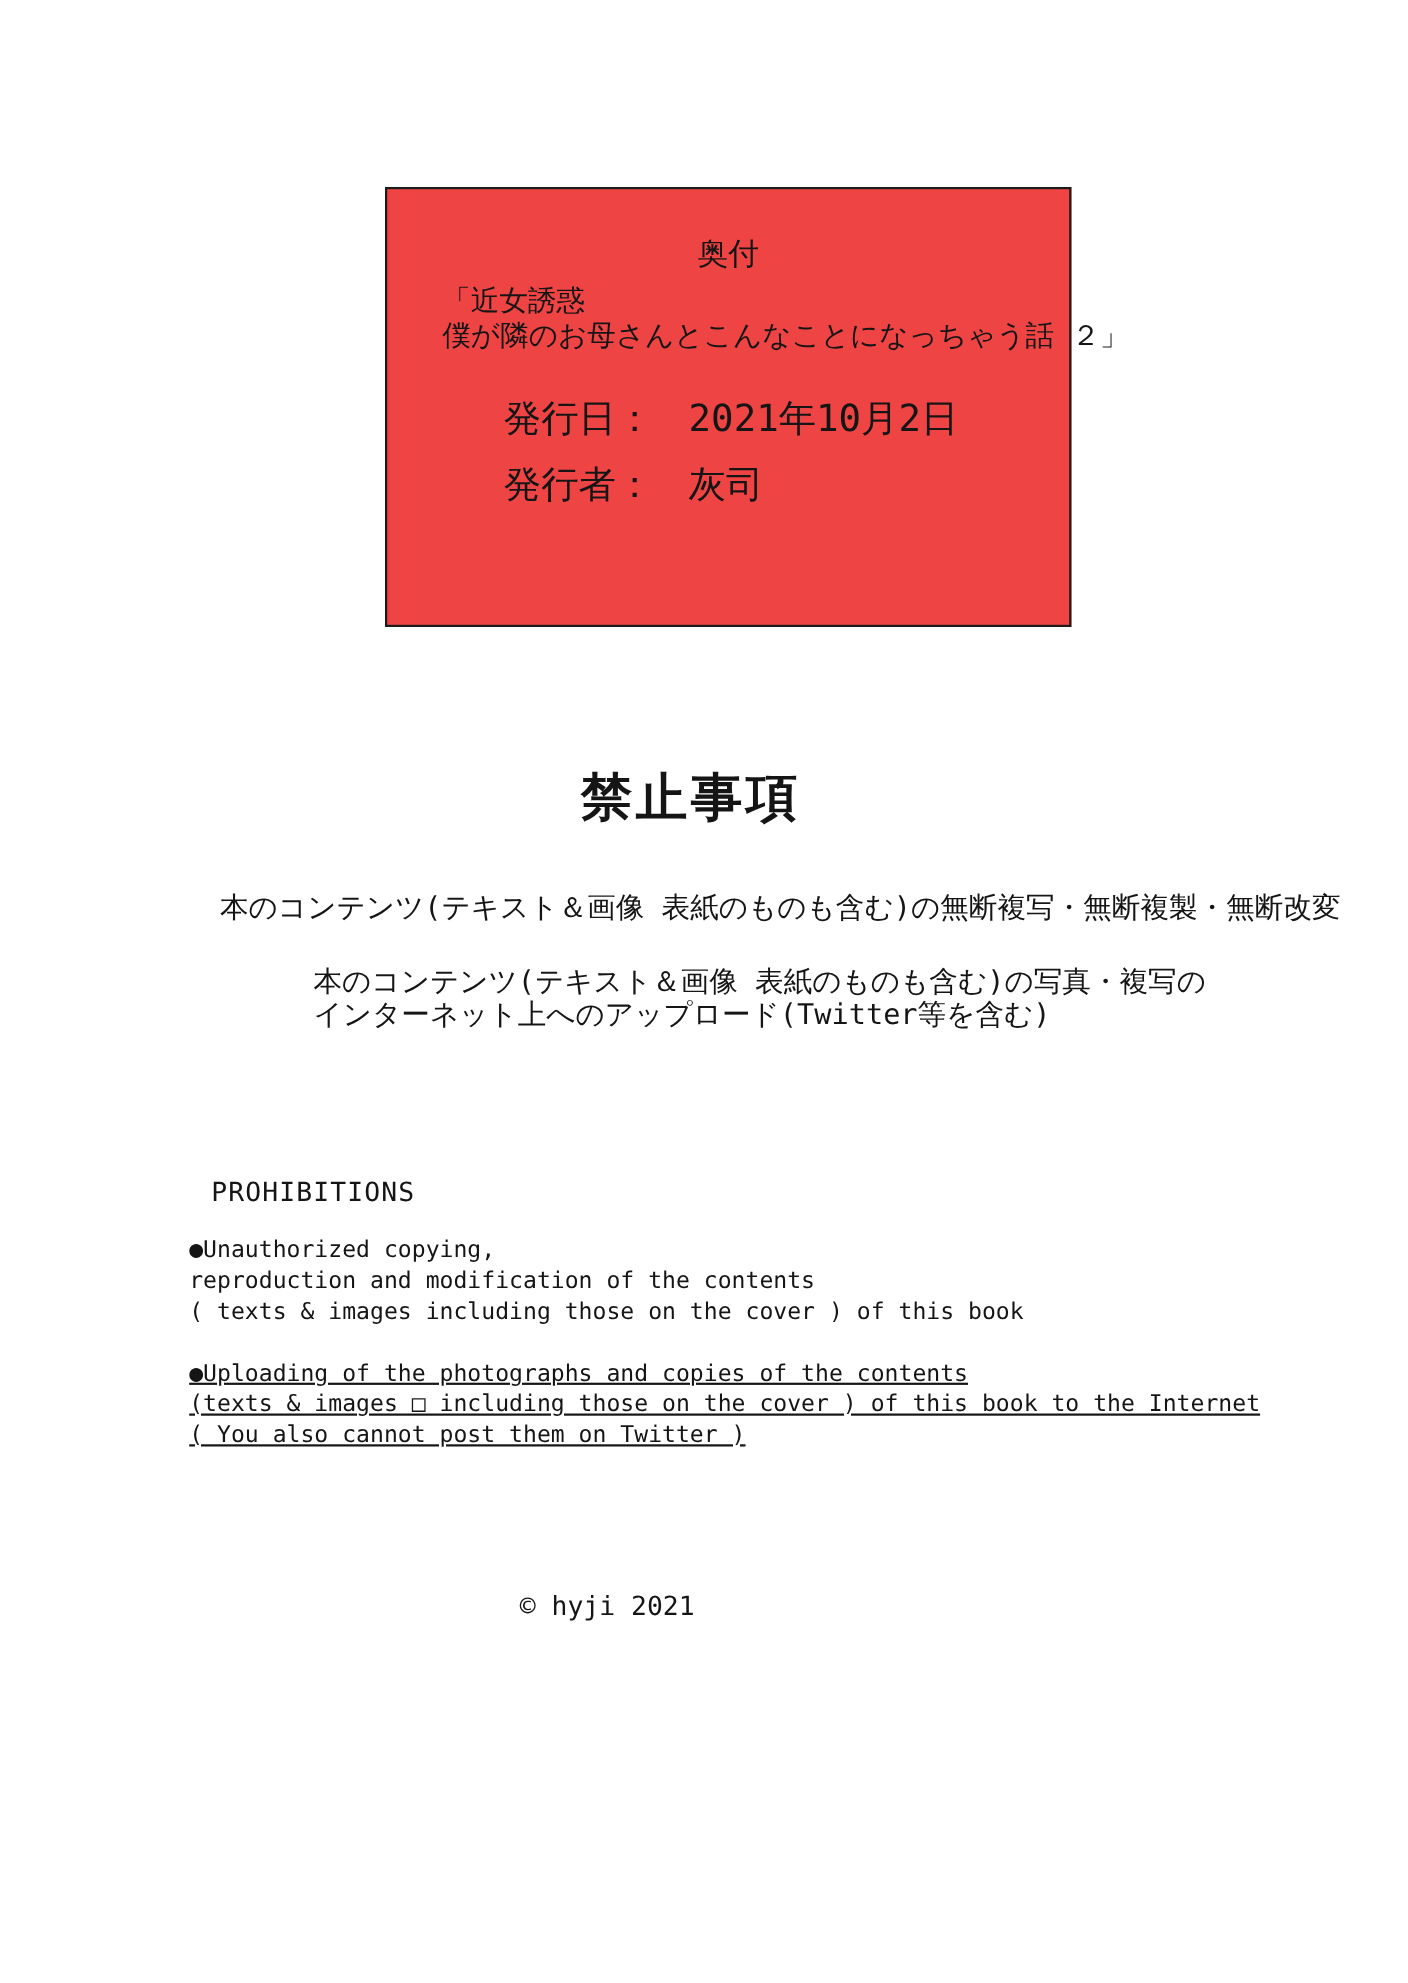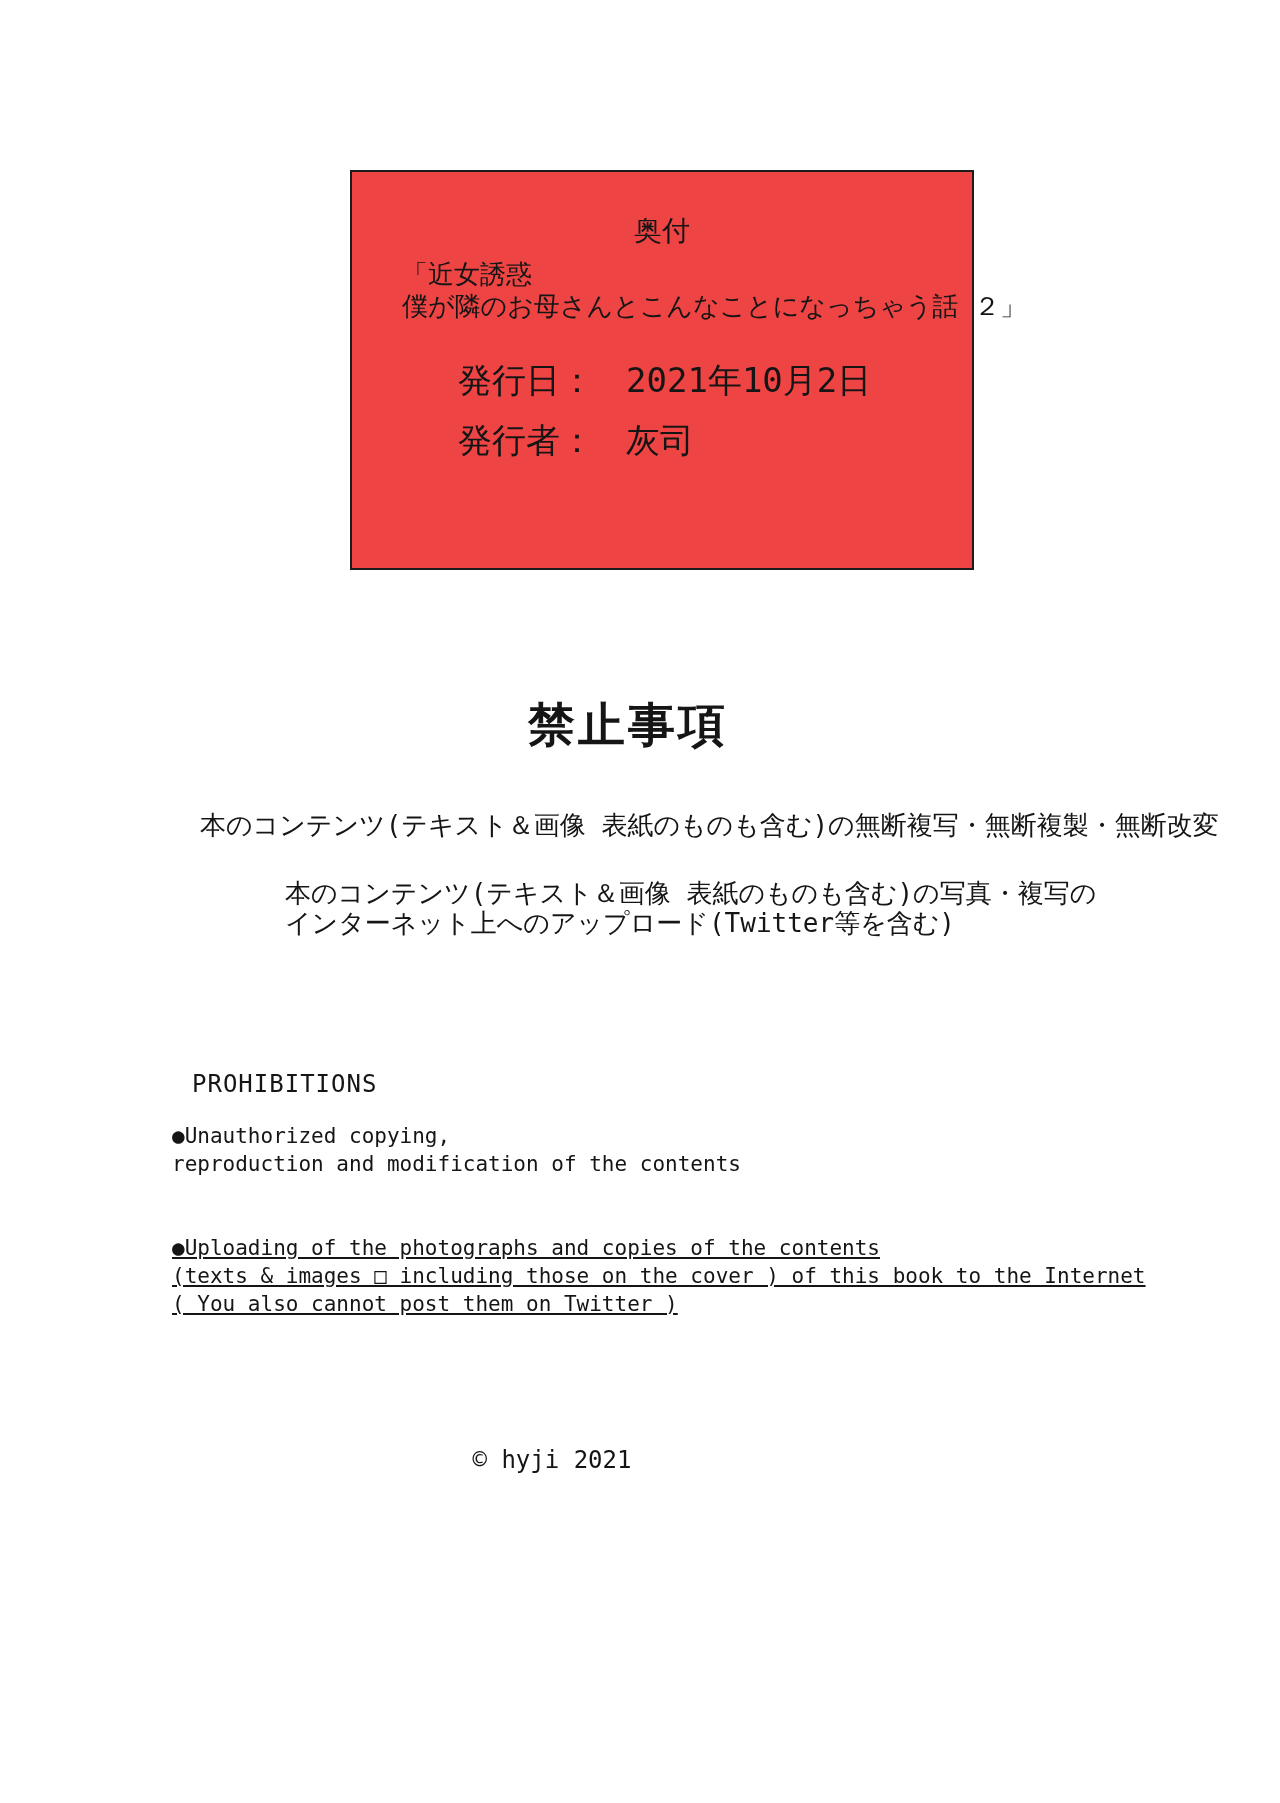--- a/index.html
+++ b/index.html
@@ -152,20 +152,21 @@
   <div class="ja-rule-2 jp">
     <div>本のコンテンツ(テキスト＆画像 表紙のものも含む)の写真・複写の</div>
     <div>インターネット上へのアップロード(Twitter等を含む)</div>
   </div>
 
   <div class="en-heading">PROHIBITIONS</div>
 
   <div class="en-block en-block-1">
     <div>●Unauthorized copying,</div>
     <div>reproduction and modification of the contents</div>
+    <div>( texts &amp; images including those on the cover ) of this book</div>
   </div>
 
   <div class="en-block en-block-2">
     <div>●Uploading of the photographs and copies of the contents</div>
     <div>(texts &amp; images □ including those on the cover ) of this book to the Internet</div>
     <div>( You also cannot post them on Twitter  )</div>
   </div>
 
   <div class="copyright">© hyji 2021</div>
 

